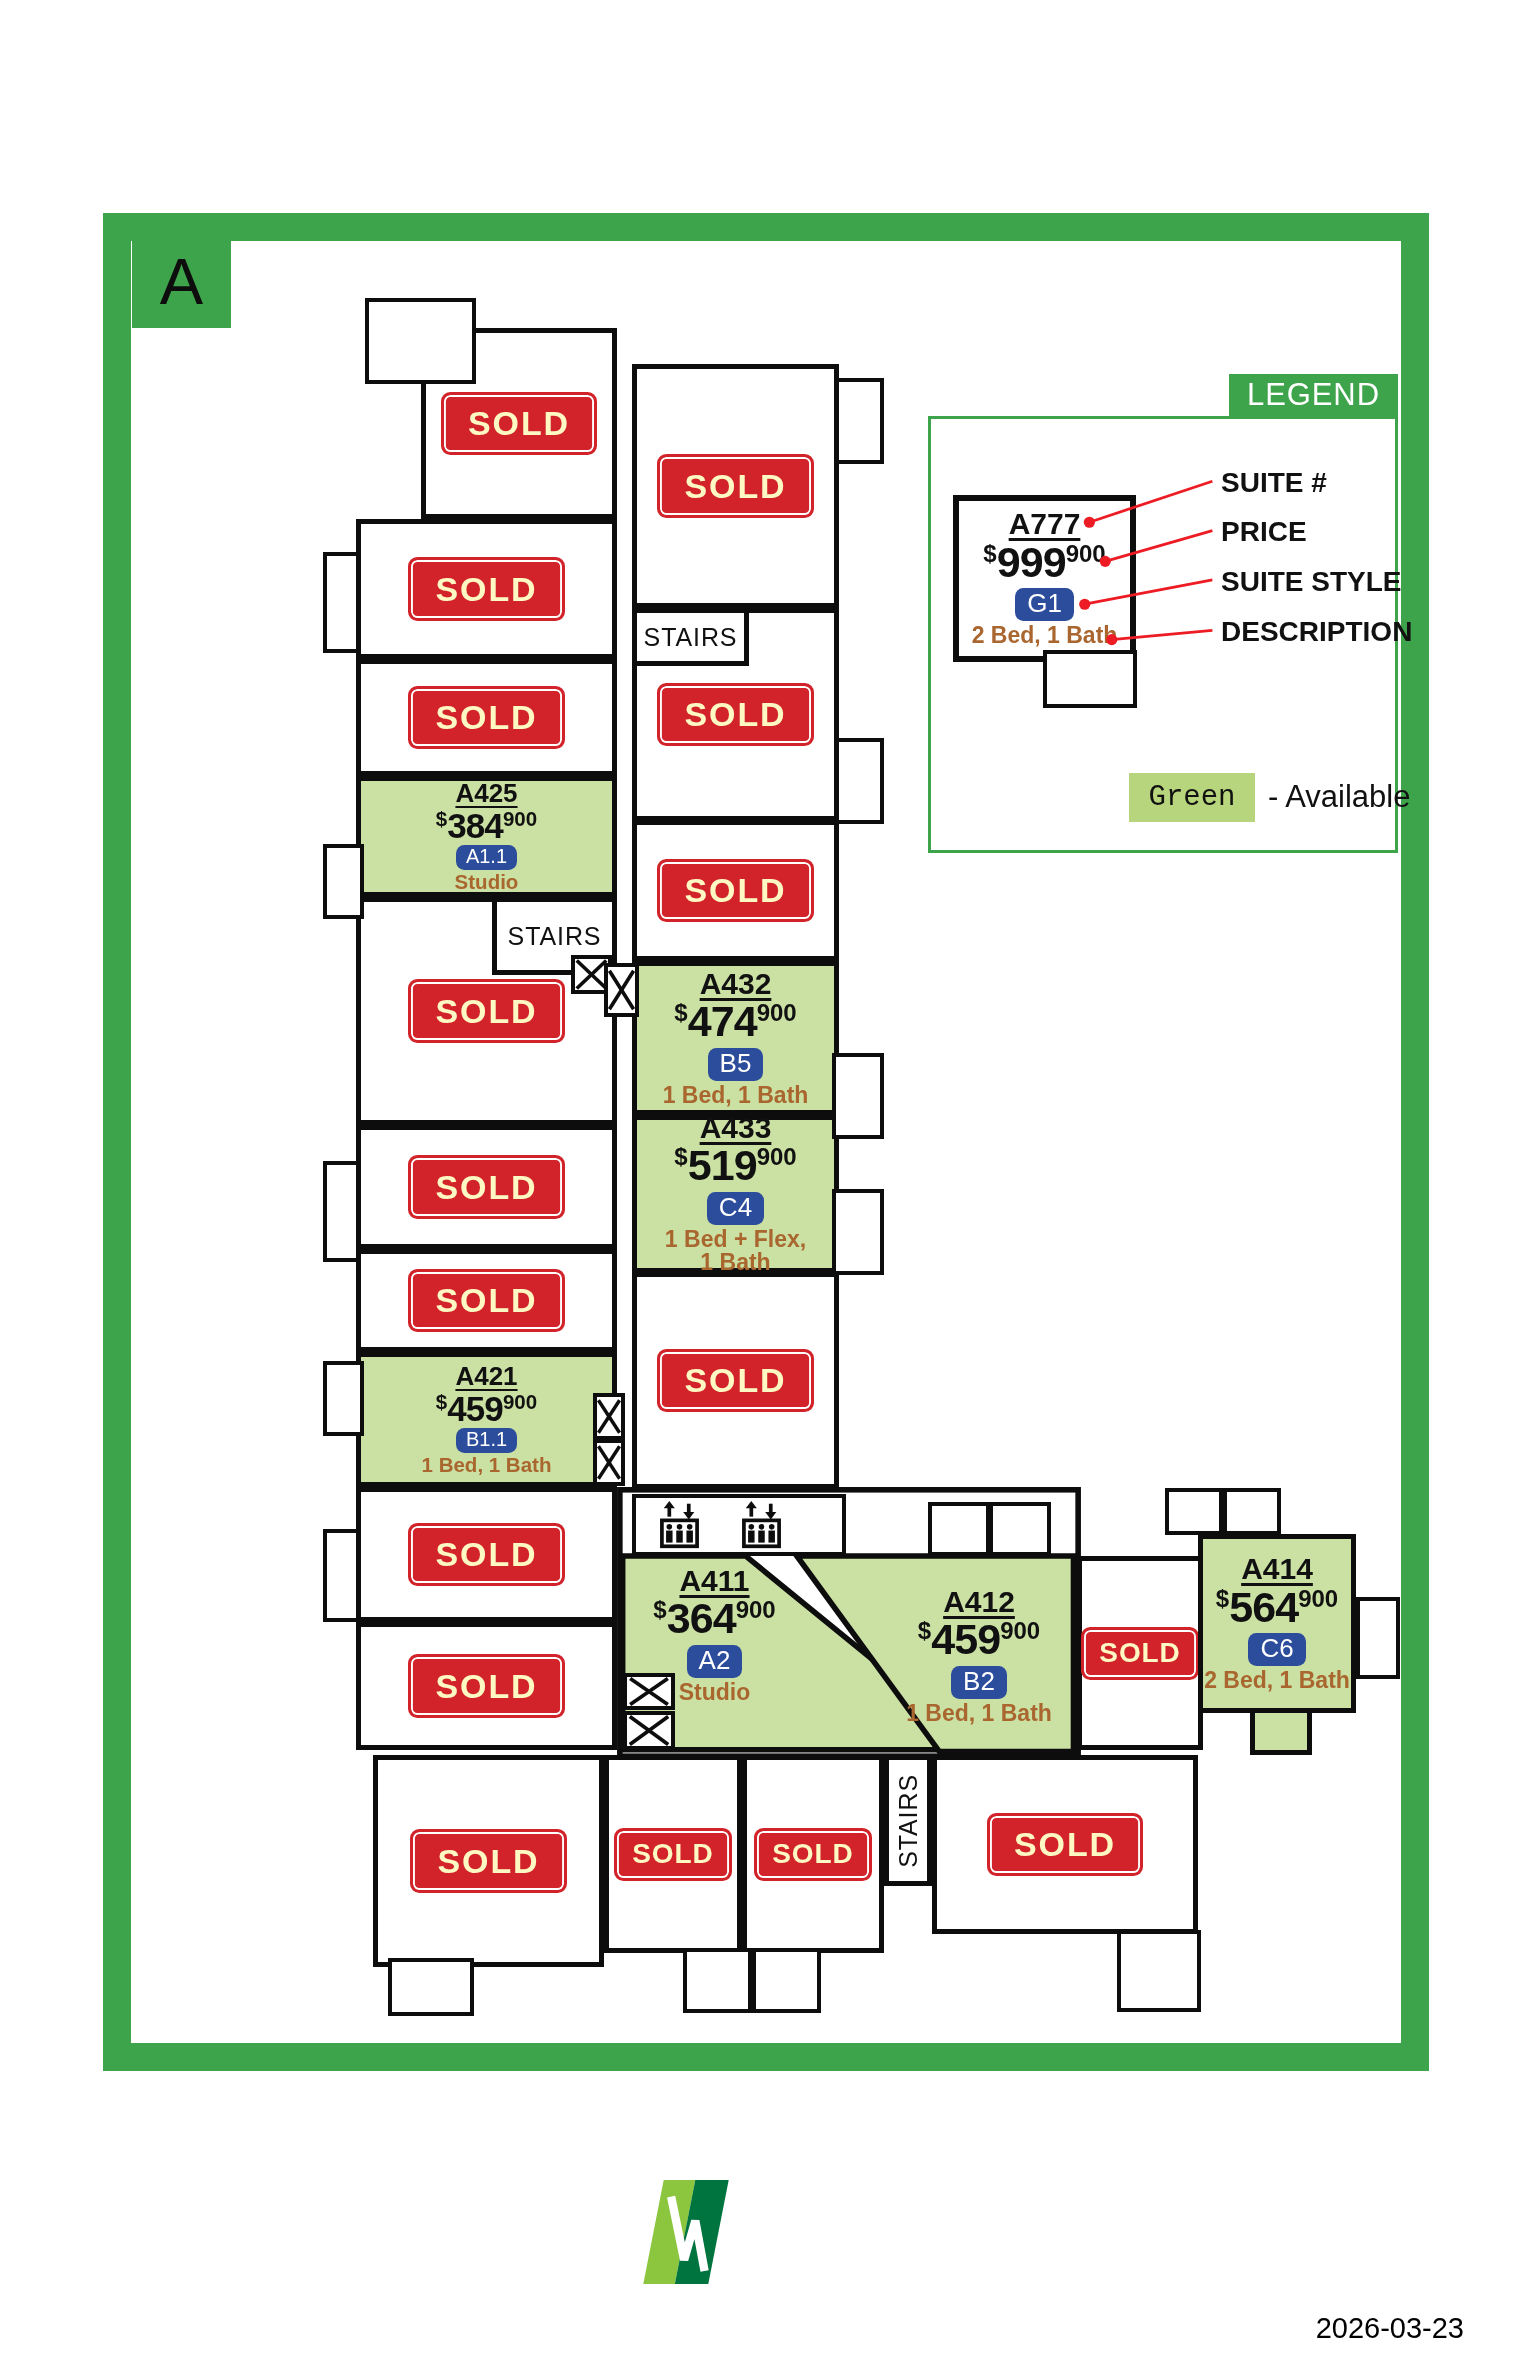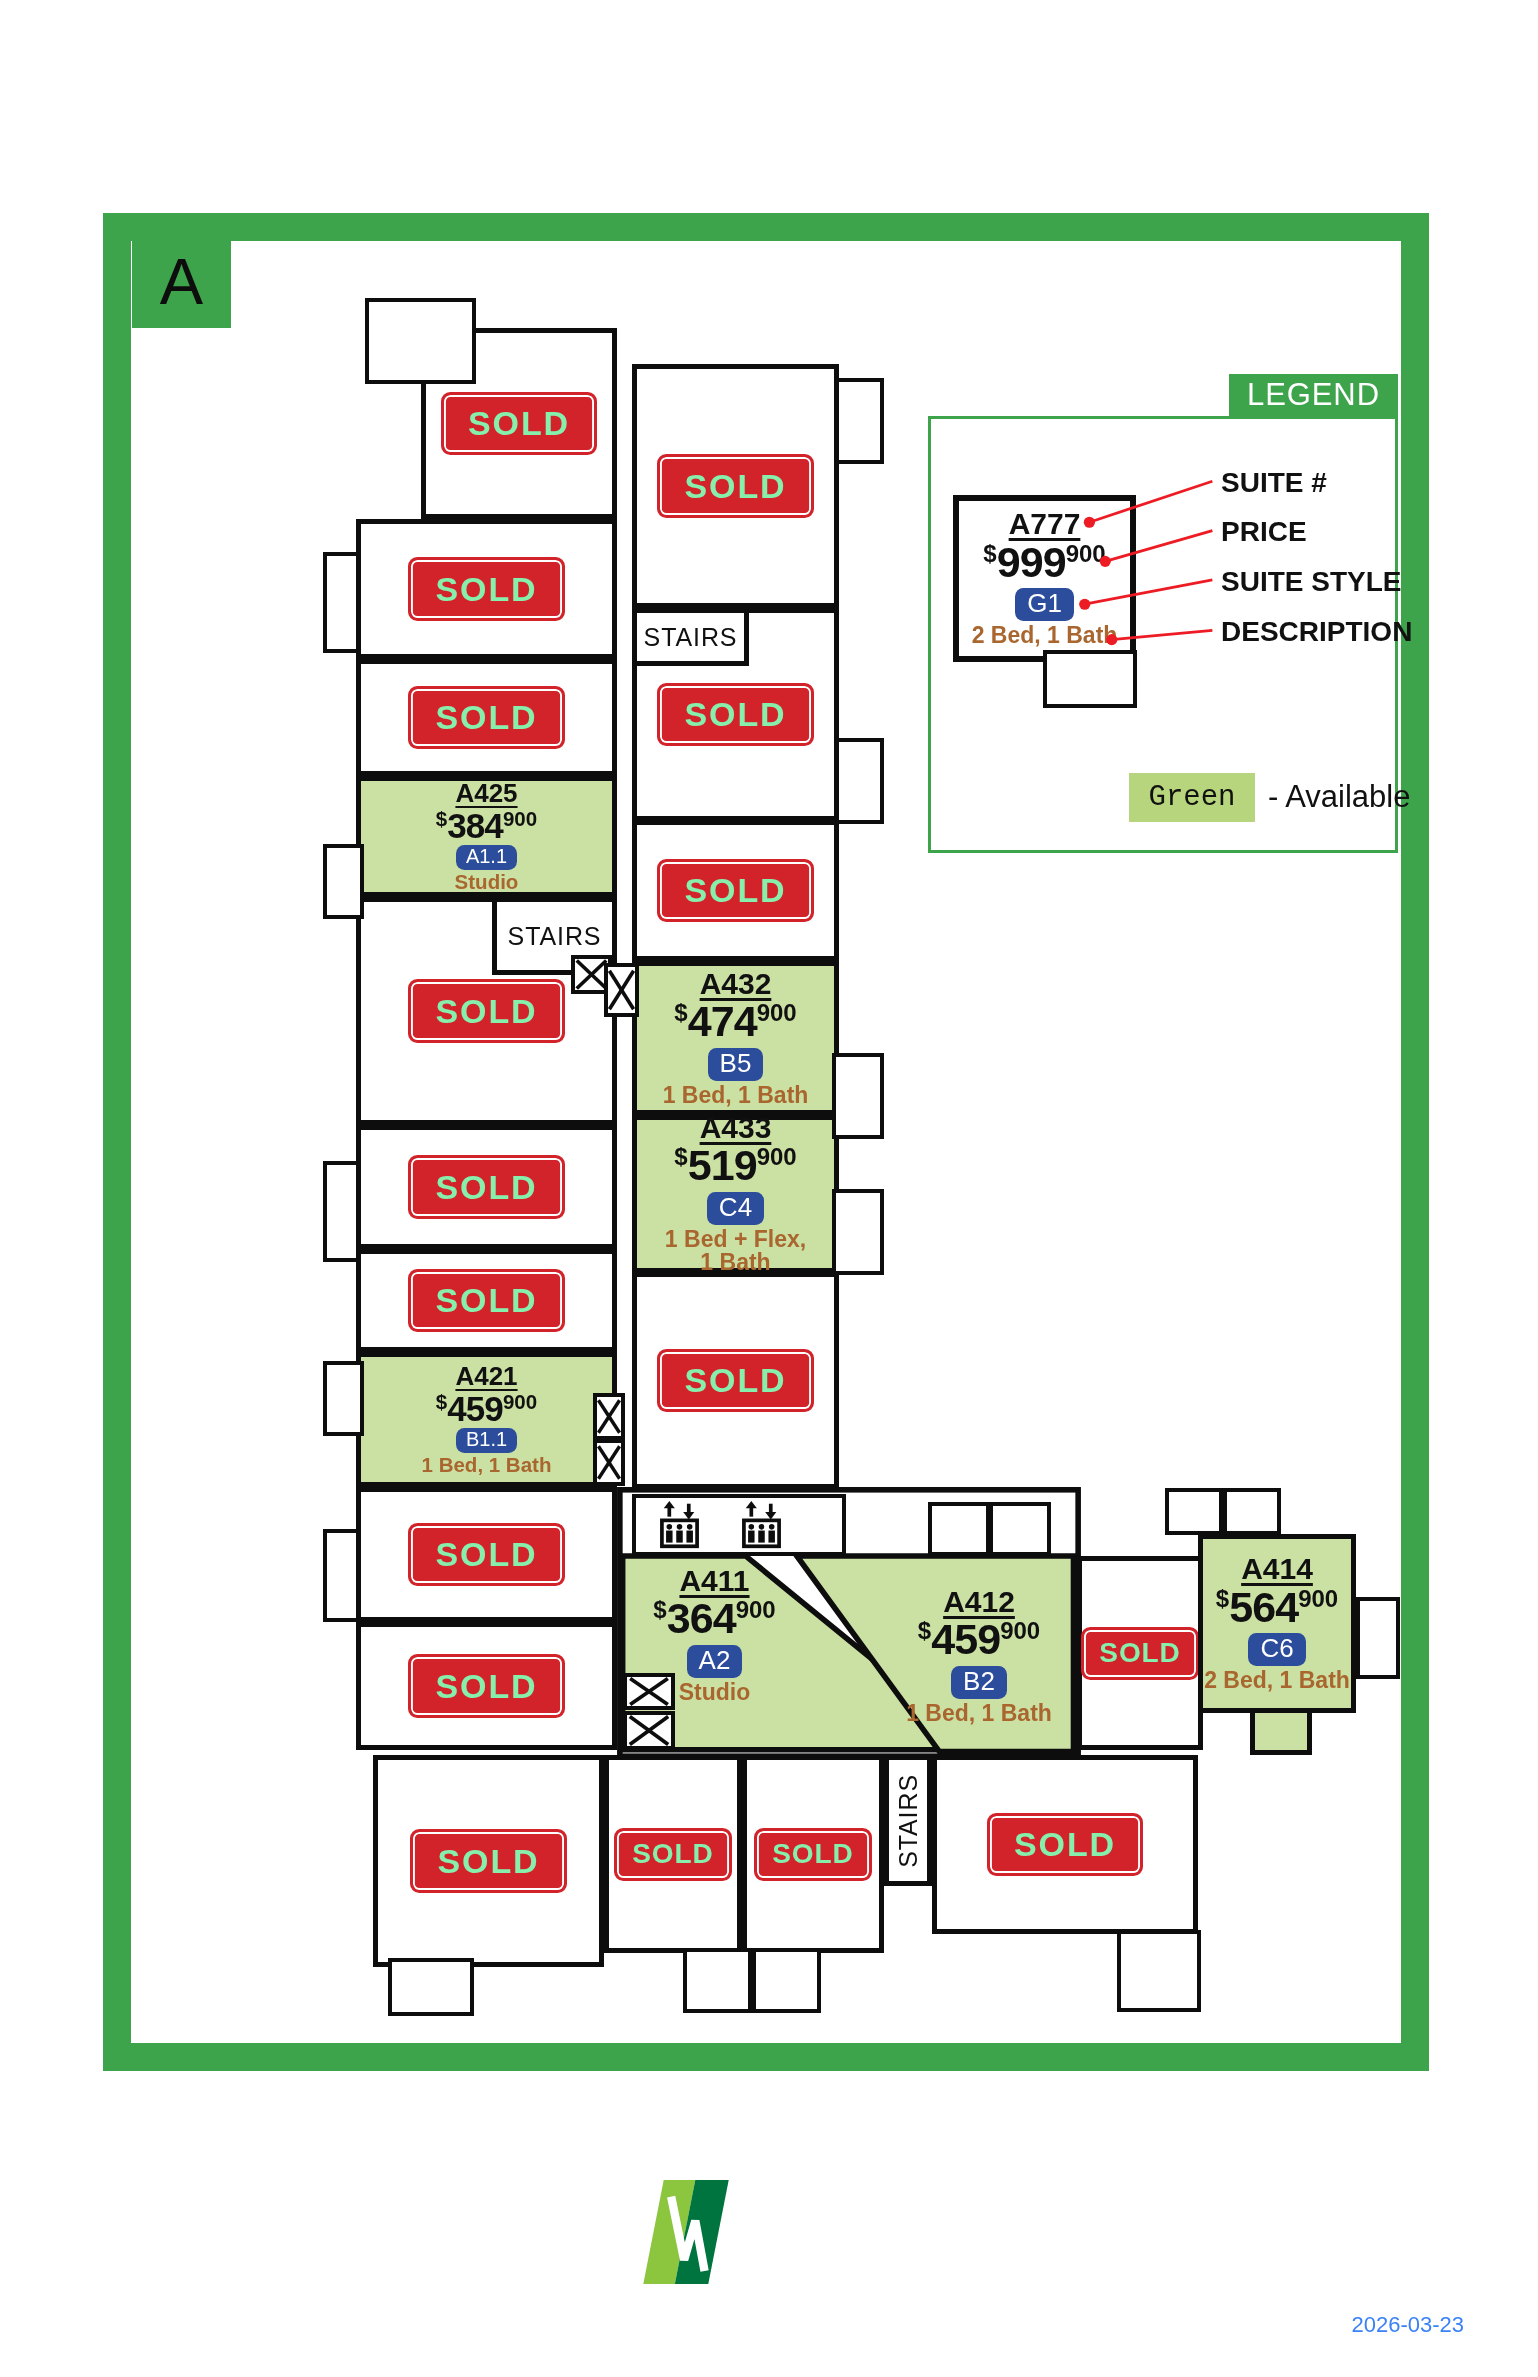--- a/index.html
+++ b/index.html
@@ -35,21 +35,21 @@
   .swatch{position:absolute;left:1129px;top:773px;width:126px;height:49px;background:var(--swatch);
     display:flex;align-items:center;justify-content:center;font-size:29px;color:#111;font-family:Liberation Mono, monospace;}
   .avail-text{position:absolute;left:1268px;top:779px;font-size:31px;color:#111;}
 
   
   .room{position:absolute;background:#fff;border:5.6px solid var(--wall);
     display:flex;align-items:center;justify-content:center;z-index:2;}
   .room.green{background:var(--avail);}
   .balcony{position:absolute;background:#fff;border:4.7px solid var(--wall);z-index:1;}
   .grect{position:absolute;background:var(--avail);border:5.6px solid var(--wall);z-index:1;}
-  .sold-badge{background:var(--red);color:#86efac;font-weight:700;font-size:34px;letter-spacing:1.9px;
+  .sold-badge{background:var(--red);color:#fef9c3;font-weight:700;font-size:34px;letter-spacing:1.9px;
     padding:9.3px 24px;border-radius:9.3px;border:3.7px solid var(--red);box-shadow:inset 0 0 0 1.9px #fff;}
   .sold-badge.sm{font-size:28px;padding:7.5px 15px;letter-spacing:0.9px;}
   .stairs-box{background:#fff;border:5.6px solid var(--wall);position:absolute;display:flex;
     align-items:center;justify-content:center;font-size:25px;letter-spacing:0.9px;color:#111;z-index:6;}
   .stairs-box.v span{writing-mode:vertical-rl;transform:rotate(180deg);}
   .xbox{position:absolute;background:#fff;border:4.7px solid var(--wall);z-index:7;}
   .xbox svg{display:block;width:100%;height:100%;}
   .xbox line{stroke:var(--wall);stroke-width:5px;}
 
   
@@ -70,21 +70,21 @@
   .zone{position:absolute;left:617px;top:1487px;width:464px;height:272px;z-index:2;}
   .lobby{position:absolute;background:#fff;border:4.7px solid var(--wall);z-index:6;
     display:flex;align-items:center;justify-content:flex-start;gap:39px;padding-left:22.4px;}
   .elev{width:43px;height:50px;}
 
   
   .logo-mark{position:absolute;left:643px;top:2180px;width:86px;height:104px;}
   .brand{position:absolute;left:746px;top:2187px;font-family:"Liberation Serif",serif;
     font-style:italic;font-weight:700;font-size:44px;color:#111;line-height:1.14;}
   .note{position:absolute;left:932px;top:2241px;width:496px;text-align:right;font-size:27px;color:#111;}
-  .date{position:absolute;left:1212px;top:2312px;width:252px;text-align:right;font-size:22px;color:#3b82f6;}
+  .date{position:absolute;left:1212px;top:2312px;width:252px;text-align:right;font-size:29px;color:#000000;}
 </style>
 </head>
 <body>
 
 <div class="page">
 
   <div class="frame"></div>
   <div class="block-a">A</div>
 
   <div class="legend-bar">LEGEND</div>

